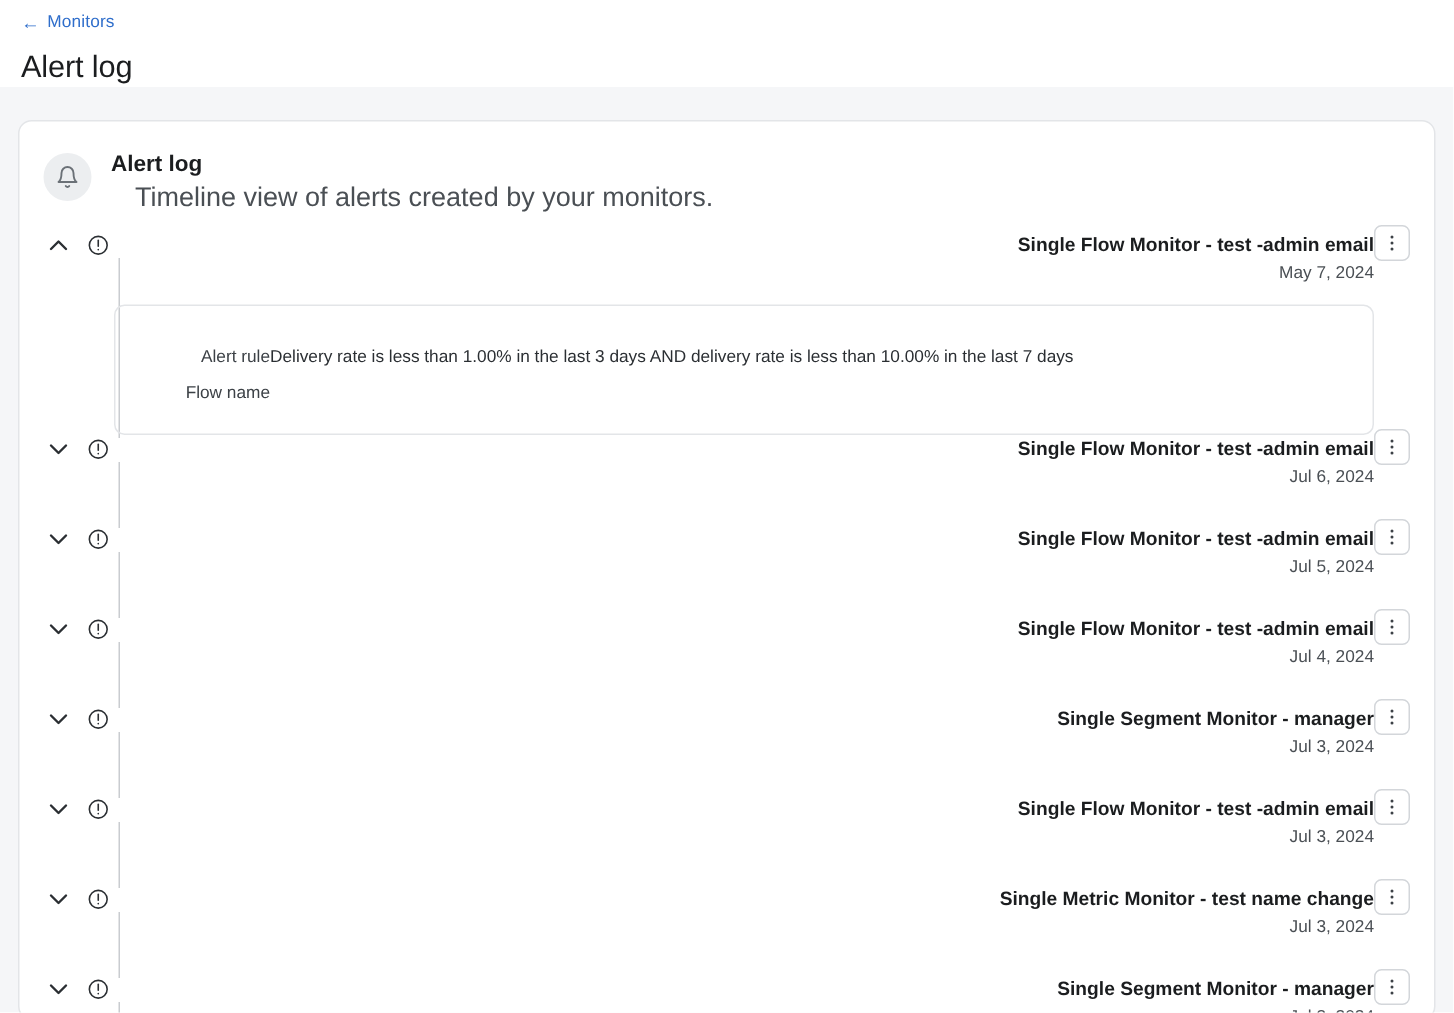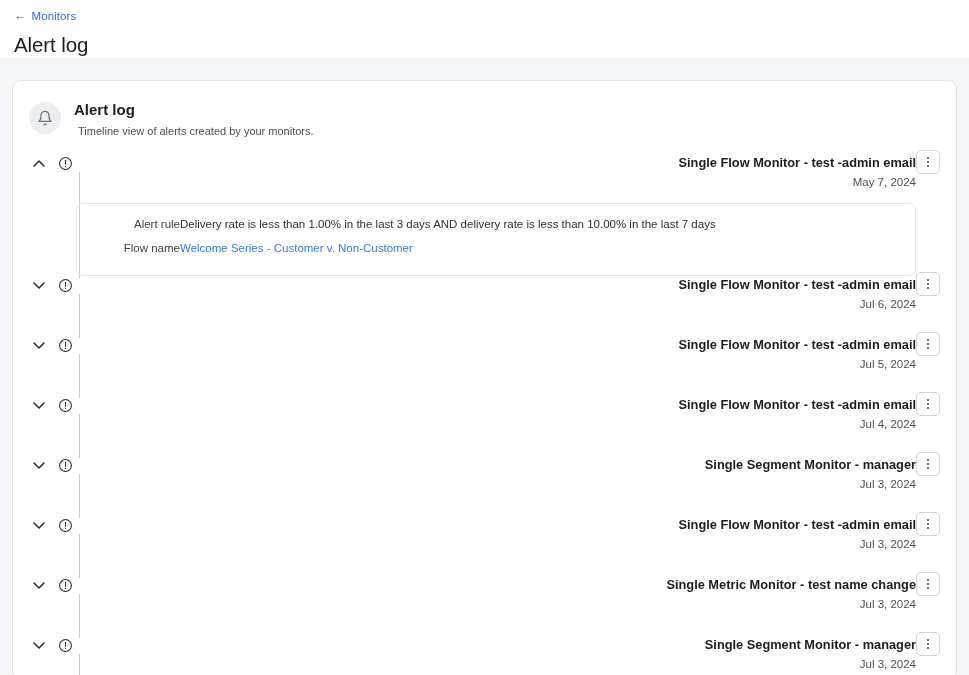--- a/index.html
+++ b/index.html
@@ -79,22 +79,22 @@
     margin-top: 2px;
   }
   #card-header .head-text h2 {
     margin: 0;
     font-size: 15px;
     font-weight: 700;
     color: #1b1d1f;
     line-height: 19px;
   }
   #card-header .head-text p {
-    margin: 4px 0 0 4px;
-    font-size: 11px;
+    margin: 4px 0 0 16px;
+    font-size: 18px;
     color: #4a4f54;
     line-height: 16px;
   }
 
   
   #timeline {
     position: relative;
     margin-top: 15px;
     padding-left: 16px;
   }
@@ -180,21 +180,21 @@
     width: 2.2px; height: 2.2px;
     border-radius: 50%;
     background: #3c4146;
   }
 
   
   .detail-panel {
     border: 1px solid #e3e5e8;
     border-radius: 7px;
     margin: 13px 0 0 0;
-    padding: 13px 16px 14px 16px;
+    padding: 27px 16px 14px 16px;
   }
   .detail-row {
     display: flex;
     align-items: baseline;
     min-height: 20px;
   }
   .detail-row + .detail-row { margin-top: 4px; }
   .detail-label {
     width: 87px;
     flex: none;
@@ -261,21 +261,20 @@
             <div class="tl-main">
               <div class="tl-title">Single Flow Monitor - test -admin email</div>
               <div class="tl-date">May 7, 2024</div>
               <div class="detail-panel">
                 <div class="detail-row">
                   <div class="detail-label">Alert rule</div>
                   <div class="detail-value">Delivery rate is less than 1.00% in the last 3 days AND delivery rate is less than 10.00% in the last 7 days</div>
                 </div>
                 <div class="detail-row">
                   <div class="detail-label">Flow name</div>
-                  <div class="detail-value link">Welcome Series - Customer v. Non-Customer</div>
                 </div>
               </div>
             </div>
             <button class="kebab">
               <span class="dots">
                 <i></i>
                 <i></i>
                 <i></i>
               </span>
             </button>

